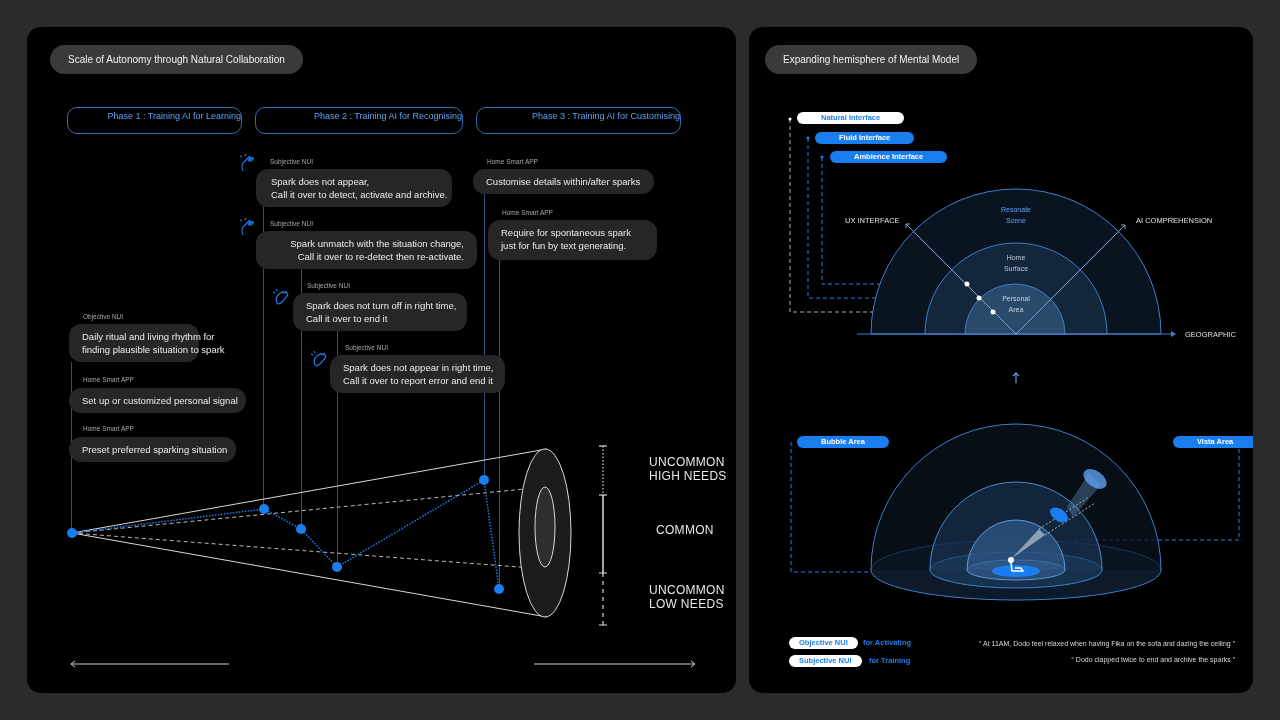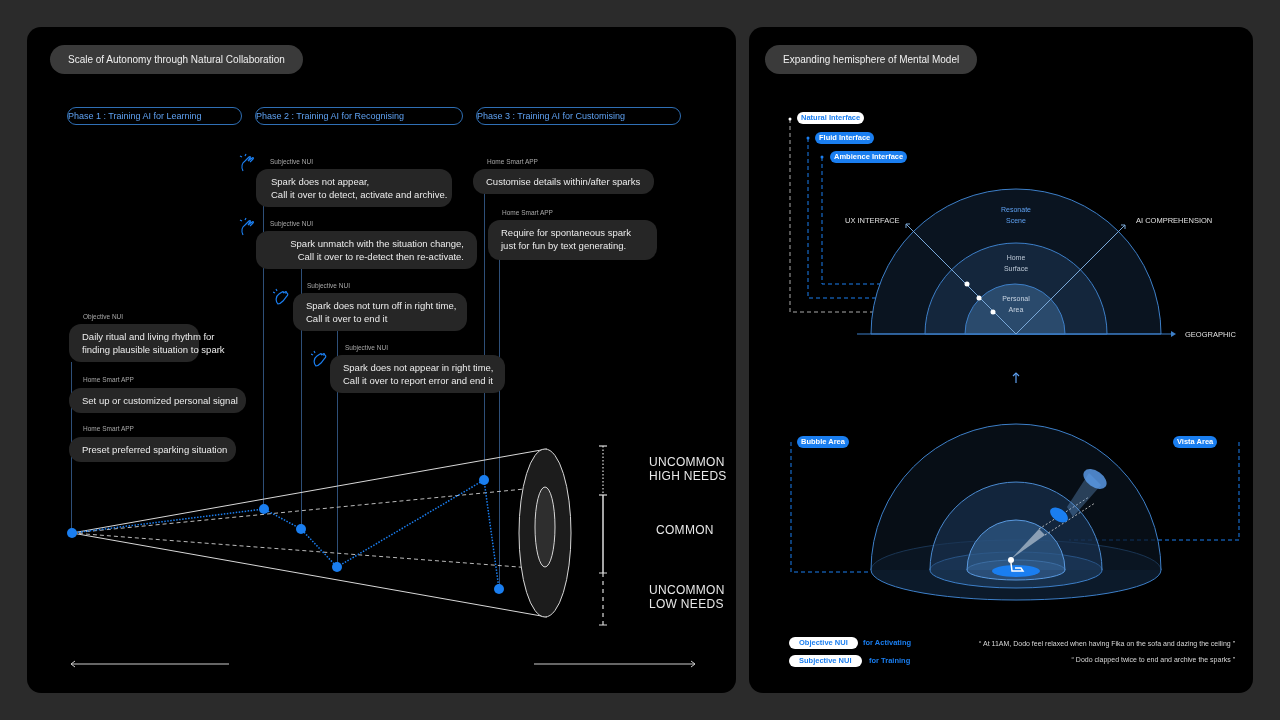--- a/index.html
+++ b/index.html
@@ -8,36 +8,36 @@
     font-family: "Liberation Sans", sans-serif; color: #fff;
   }
   .panel { position: absolute; background: #000; border-radius: 14px; overflow: hidden; }
   #left-panel { left: 27px; top: 27px; width: 709px; height: 666px; }
   #right-panel { left: 749px; top: 27px; width: 504px; height: 666px; }
   .title-pill {
     position: absolute; background: #3a3a3a; border-radius: 16px; color: #f0f0f0;
     font-size: 10px; height: 29px; line-height: 29px; padding: 0 18px; white-space: nowrap;
   }
   .phase {
-    position: absolute; top: 80px; height: 18px; line-height: 16px; border: 1px solid #2f6fb5;
-    border-radius: 10px; color: #5ea0f0; font-size: 9px; text-align: left; box-sizing: border-box;
+    position: absolute; top: 80px; height: 27px; line-height: 16px; border: 1px solid #2f6fb5;
+    border-radius: 10px; color: #5ea0f0; font-size: 9px; text-align: right; box-sizing: border-box;
   }
   .label-small { position: absolute; font-size: 6.5px; color: #a8a8a8; white-space: nowrap; }
   .bubble {
     position: absolute; background: #262626; border-radius: 12px; color: #ececec; font-size: 9.5px;
     line-height: 13px; padding: 6px 13px; box-sizing: border-box; white-space: nowrap;
   }
   .vline { position: absolute; width: 1px; background: #2e4f78; }
   .hand-icon { position: absolute; width: 18px; height: 20px; }
   .scale-label { position: absolute; font-size: 12px; color: #e8e8e8; line-height: 14px; letter-spacing: 0.3px; margin-left: 16px; }
   .bottom-title { position: absolute; font-size: 15px; font-weight: bold; color: #f4f4f4; white-space: nowrap; }
   svg.overlay { position: absolute; left: 0; top: 0; }
   .tag {
     position: absolute; height: 12px; line-height: 12px; border-radius: 7px; font-size: 7.5px;
-    font-weight: bold; padding: 0 4px; white-space: nowrap;
+    font-weight: bold; padding: 0 24px; white-space: nowrap;
   }
   .tag.white { background: #fff; color: #1a7ef0; }
   .tag.blue { background: #1a7ef0; color: #fff; }
   .axis-label { position: absolute; font-size: 7.5px; color: #e0e0e0; white-space: nowrap; }
   .ring-label { position: absolute; font-size: 7px; text-align: center; line-height: 11px; }
   .legend-text { position: absolute; font-size: 7.5px; color: #1a7ef0; font-weight: bold; white-space: nowrap; }
   .quote { position: absolute; font-size: 7px; color: #d8d8d8; white-space: nowrap; }
 </style>
 </head>
 <body>

